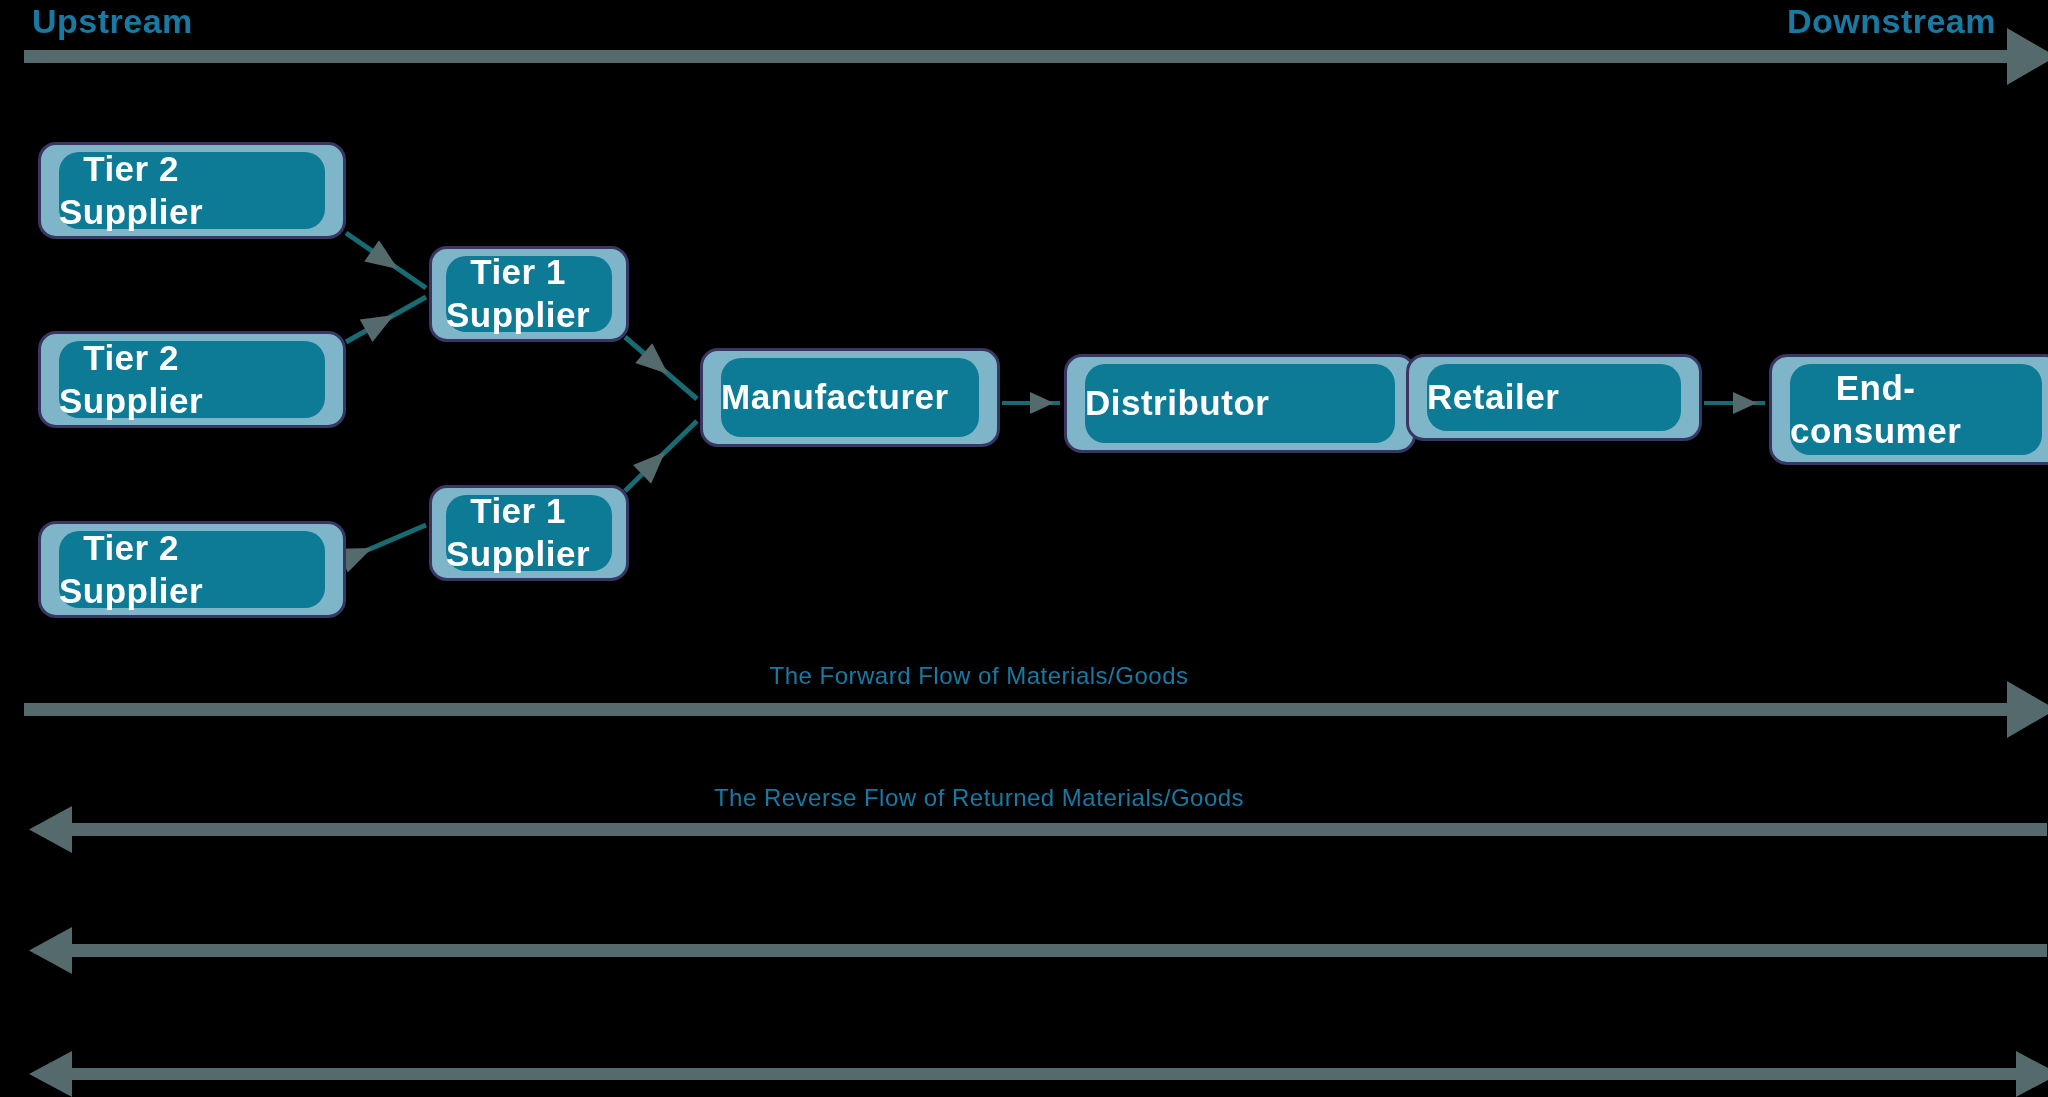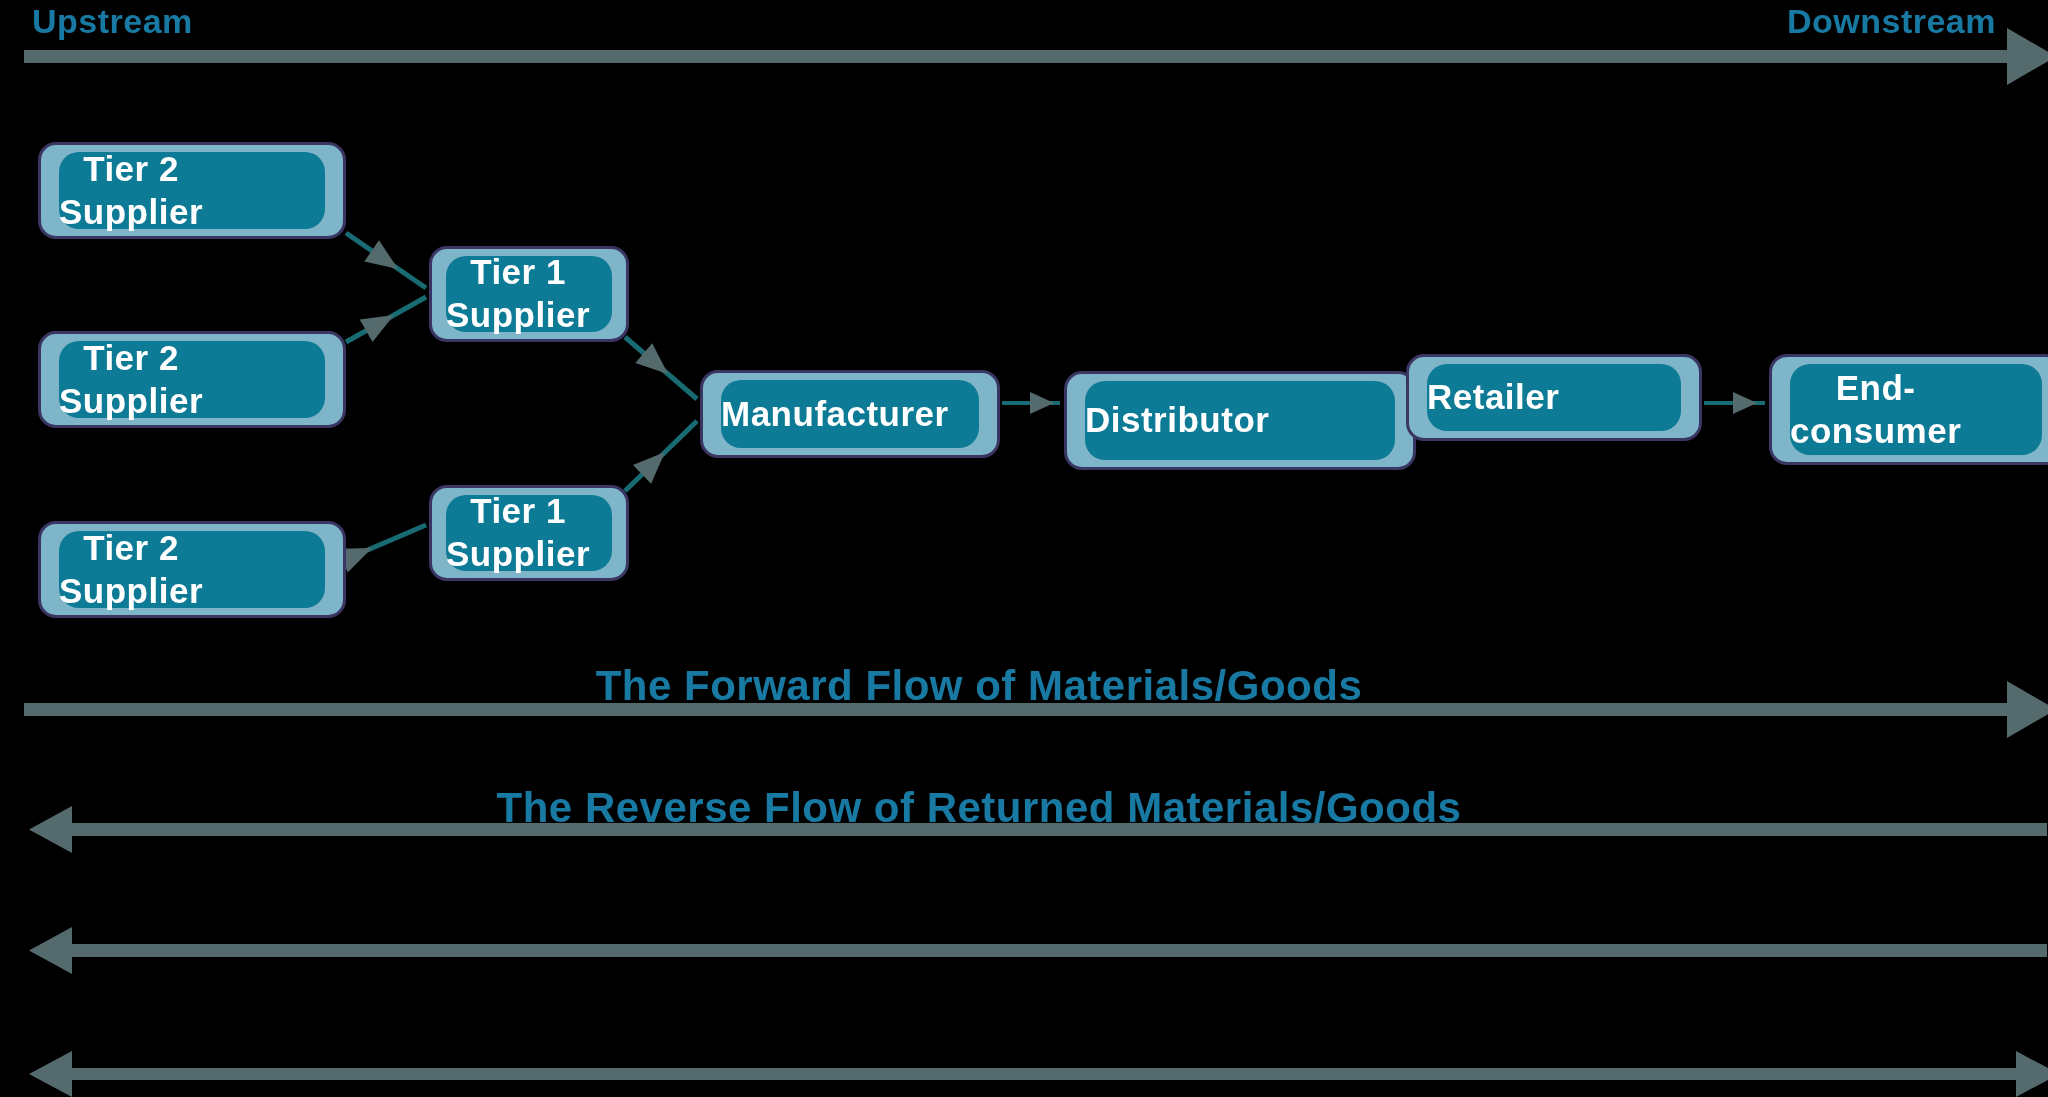--- a/index.html
+++ b/index.html
@@ -60,22 +60,22 @@
     font-size:35px;
     font-weight:bold;
     line-height:1.22;
     white-space:pre-line;
     letter-spacing:.5px;
   }
   .flow-label{
     position:absolute;
     left:0;width:1910px;
     text-align:center;
-    font-size:42px;
-    font-weight:bold;
+    font-size:24px;
+    font-weight:normal;
     color:var(--teal-text);
     letter-spacing:.5px;
     white-space:nowrap;
   }
 </style>
 </head>
 <body>
 
 <div class="stage">
 
@@ -168,26 +168,26 @@
       <span class="node-label">Tier 1
 Supplier</span>
     </div>
   </div>
   <div class="node" style="left:405px;top:485px;width:200px;height:96px">
     <div class="node-inner" style="left:14px;right:14px">
       <span class="node-label">Tier 1
 Supplier</span>
     </div>
   </div>
-  <div class="node" style="left:676px;top:370px;width:300px;height:88px">
+  <div class="node" style="left:676px;top:348px;width:300px;height:99px">
     <div class="node-inner">
       <span class="node-label">Manufacturer</span>
     </div>
   </div>
-  <div class="node" style="left:1040px;top:371px;width:352px;height:99px">
+  <div class="node" style="left:1040px;top:354px;width:352px;height:99px">
     <div class="node-inner">
       <span class="node-label">Distributor</span>
     </div>
   </div>
   <div class="node" style="left:1382px;top:354px;width:296px;height:87px">
     <div class="node-inner">
       <span class="node-label">Retailer</span>
     </div>
   </div>
   <div class="node" style="left:1745px;top:354px;width:294px;height:111px">

